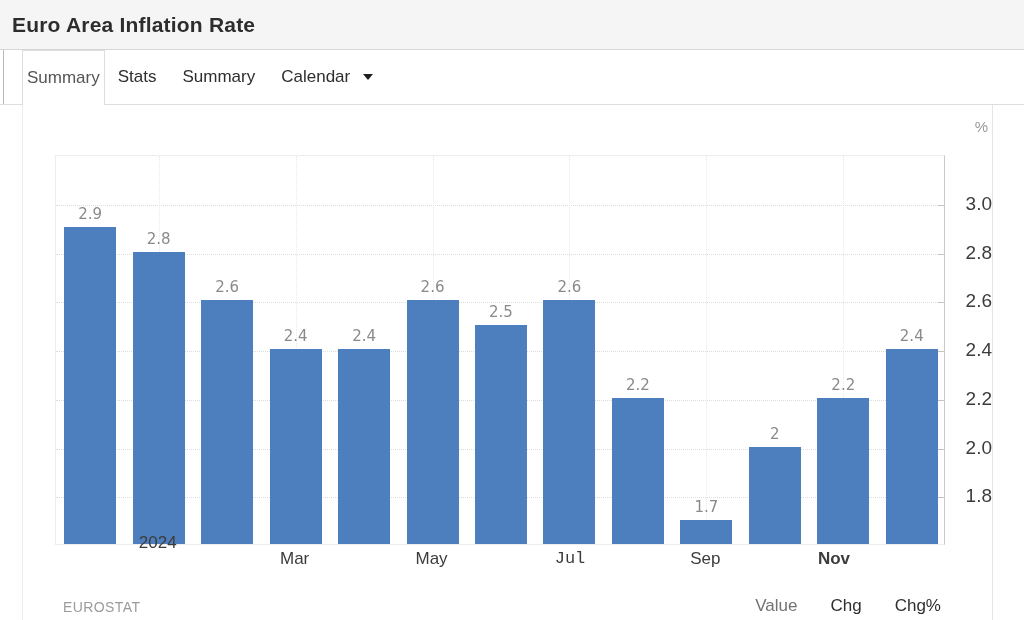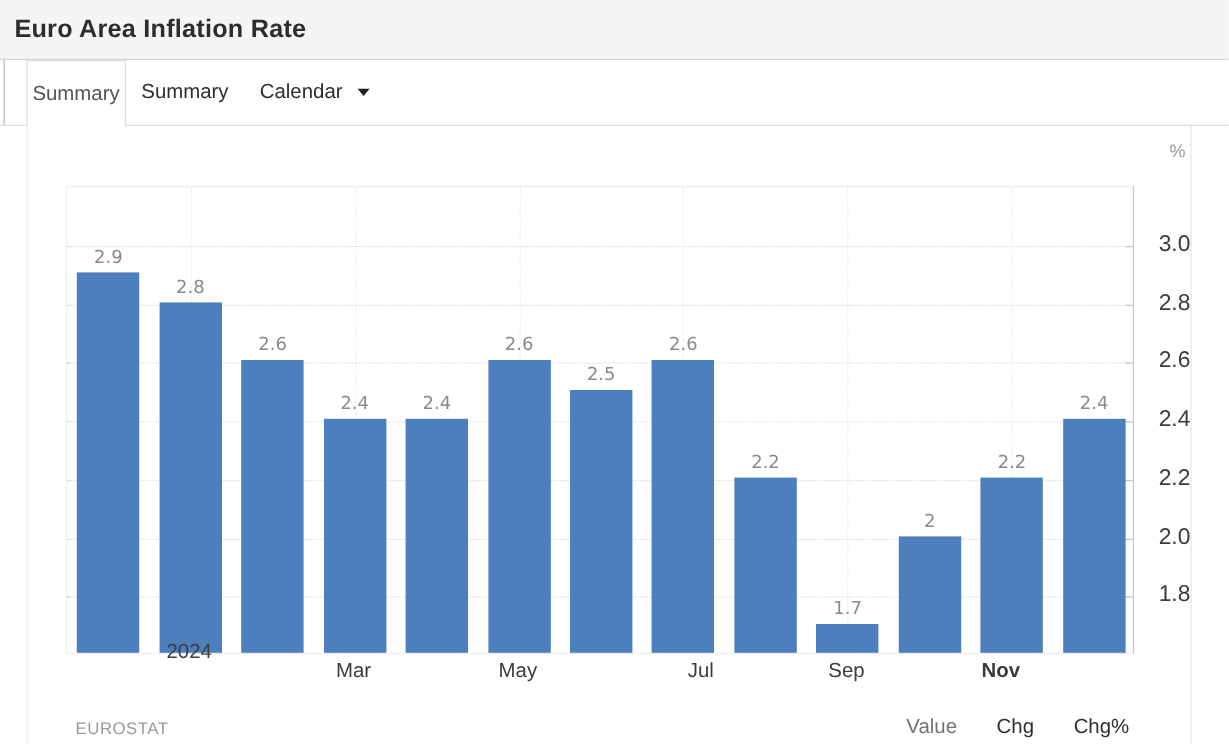--- a/index.html
+++ b/index.html
@@ -54,20 +54,21 @@
 
 <div class="app-header">
   <span class="page-title">Euro Area Inflation Rate</span>
 </div>
 
 <div class="tab-bar">
   <div class="left-line"></div>
   <div class="bottom-line"></div>
   <div class="tabs">
     <div class="tab active">Summary</div>
+    <div class="tab">Stats</div>
     <div class="tab">Summary</div>
     <div class="tab">
       <span>Calendar</span>
       <span class="caret-down"></span>
     </div>
   </div>
 </div>
 
 <div id="chart-area">
   <div class="percent-unit">%</div>
@@ -128,16 +129,16 @@
 <div class="y-axis-tick-label" style="left: 929px; top: 87.75px;">3.0</div>
     <div class="y-axis-tick-label" style="left: 929px; top: 136.5px;">2.8</div>
     <div class="y-axis-tick-label" style="left: 929px; top: 185.25px;">2.6</div>
     <div class="y-axis-tick-label" style="left: 929px; top: 234px;">2.4</div>
     <div class="y-axis-tick-label" style="left: 929px; top: 282.75px;">2.2</div>
     <div class="y-axis-tick-label" style="left: 929px; top: 331.5px;">2.0</div>
     <div class="y-axis-tick-label" style="left: 929px; top: 380.25px;">1.8</div>
     <div class="x-axis-tick-label" style="left: 89.6923px; top: 428px;">2024</div>
     <div class="x-axis-tick-label" style="left: 226.615px; top: 444px;">Mar</div>
     <div class="x-axis-tick-label" style="left: 363.538px; top: 444px;">May</div>
-    <div class="x-axis-tick-label" style="left: 516px; top: 444px;">Jul</div>
+    <div class="x-axis-tick-label" style="left: 502px; top: 444px; font-family: Liberation Mono, monospace;">Jul</div>
     <div class="x-axis-tick-label" style="left: 637.385px; top: 444px;">Sep</div>
     <div class="x-axis-tick-label" style="left: 766px; top: 444px; font-weight: bold;">Nov</div>
   </div>
 
 </body></html>

